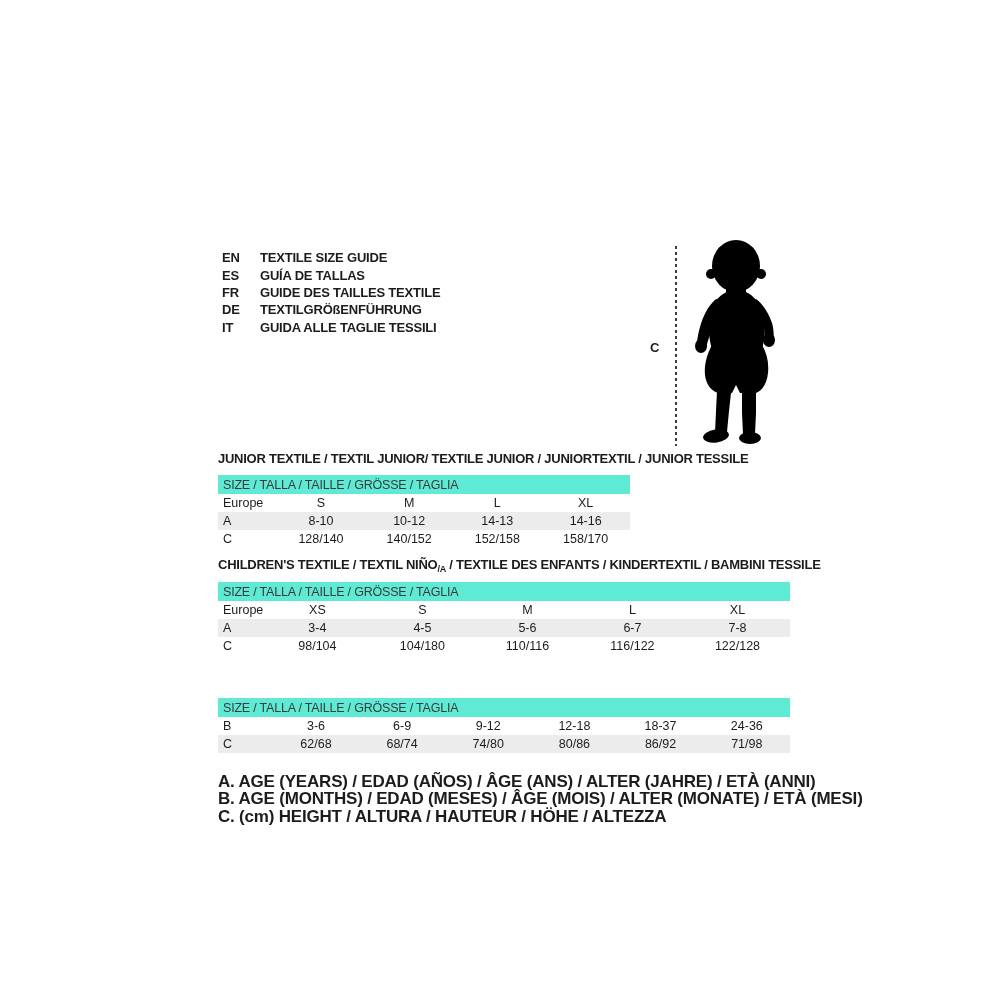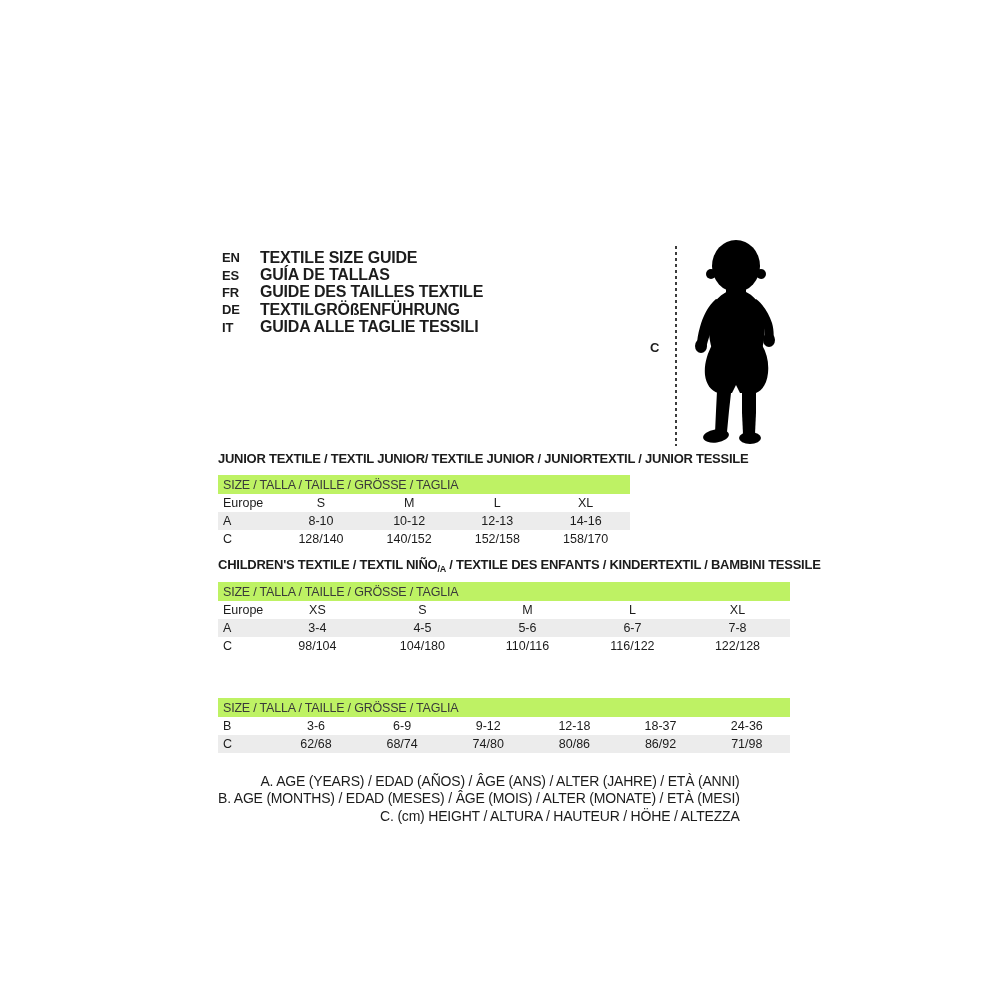--- a/index.html
+++ b/index.html
@@ -5,35 +5,35 @@
   html,body{margin:0;padding:0;background:#fff;}
   #canvas{
     position:relative;width:1000px;height:1000px;background:#ffffff;
     font-family:"Liberation Sans","DejaVu Sans",sans-serif;
     color:#1c1c1c; overflow:hidden;margin-top:38px;
   }
   .abs{position:absolute;}
   
   .lang-row{display:flex;height:17.4px;align-items:center;}
   .lang-code{width:38px;font-size:13px;font-weight:700;letter-spacing:-0.2px;}
-  .lang-label{font-size:16px;font-weight:700;letter-spacing:-0.2px;white-space:nowrap;}
+  .lang-label{font-size:13px;font-weight:700;letter-spacing:-0.2px;white-space:nowrap;}
   
   .dash-line{width:2px;height:200px;background:repeating-linear-gradient(to bottom,#3c3c3c 0 3px,transparent 3px 6px);}
   .height-label{font-size:13px;font-weight:700;}
   
   .t-title{font-size:13px;font-weight:700;letter-spacing:-0.25px;white-space:nowrap;line-height:17px;text-align:center;}
   .t-title .subsc{font-size:9px;vertical-align:-3px;font-weight:700;}
   
   table.size{border-collapse:collapse;table-layout:fixed;font-size:12.5px;color:#1c1c1c;}
-  table.size th.bar{background:#bef264;color:#3a3a3a;font-weight:400;text-align:left;height:19px;padding:0 0 0 5px;font-size:12.5px;letter-spacing:-0.2px;white-space:nowrap;}
+  table.size th.bar{background:#5eead4;color:#3a3a3a;font-weight:400;text-align:left;height:19px;padding:0 0 0 5px;font-size:12.5px;letter-spacing:-0.2px;white-space:nowrap;}
   table.size td{height:18px;text-align:center;font-weight:400;padding:0;white-space:nowrap;}
   table.size td.lbl{text-align:left;padding-left:5px;}
   table.size tr.shade td{background:#ececec;}
   
-  .legend-line{font-size:14px;font-weight:400;letter-spacing:-0.2px;line-height:17.4px;white-space:nowrap;text-align:right;}
+  .legend-line{font-size:17px;font-weight:700;letter-spacing:-0.2px;line-height:17.4px;white-space:nowrap;}
 </style>
 </head>
 <body>
 
 <div id="canvas">
 
   <div class="abs" style="left:222px;top:211px;">
     <div class="lang-row">
       <span class="lang-code">EN</span>
       <span class="lang-label">TEXTILE SIZE GUIDE</span>
@@ -94,21 +94,21 @@
       <td class="lbl">Europe</td>
       <td>S</td>
       <td>M</td>
       <td>L</td>
       <td>XL</td>
     </tr>
     <tr class="shade">
       <td class="lbl">A</td>
       <td>8-10</td>
       <td>10-12</td>
-      <td>12-13</td>
+      <td>14-13</td>
       <td>14-16</td>
     </tr>
     <tr>
       <td class="lbl">C</td>
       <td>128/140</td>
       <td>140/152</td>
       <td>152/158</td>
       <td>158/170</td>
     </tr>
   </tbody>

